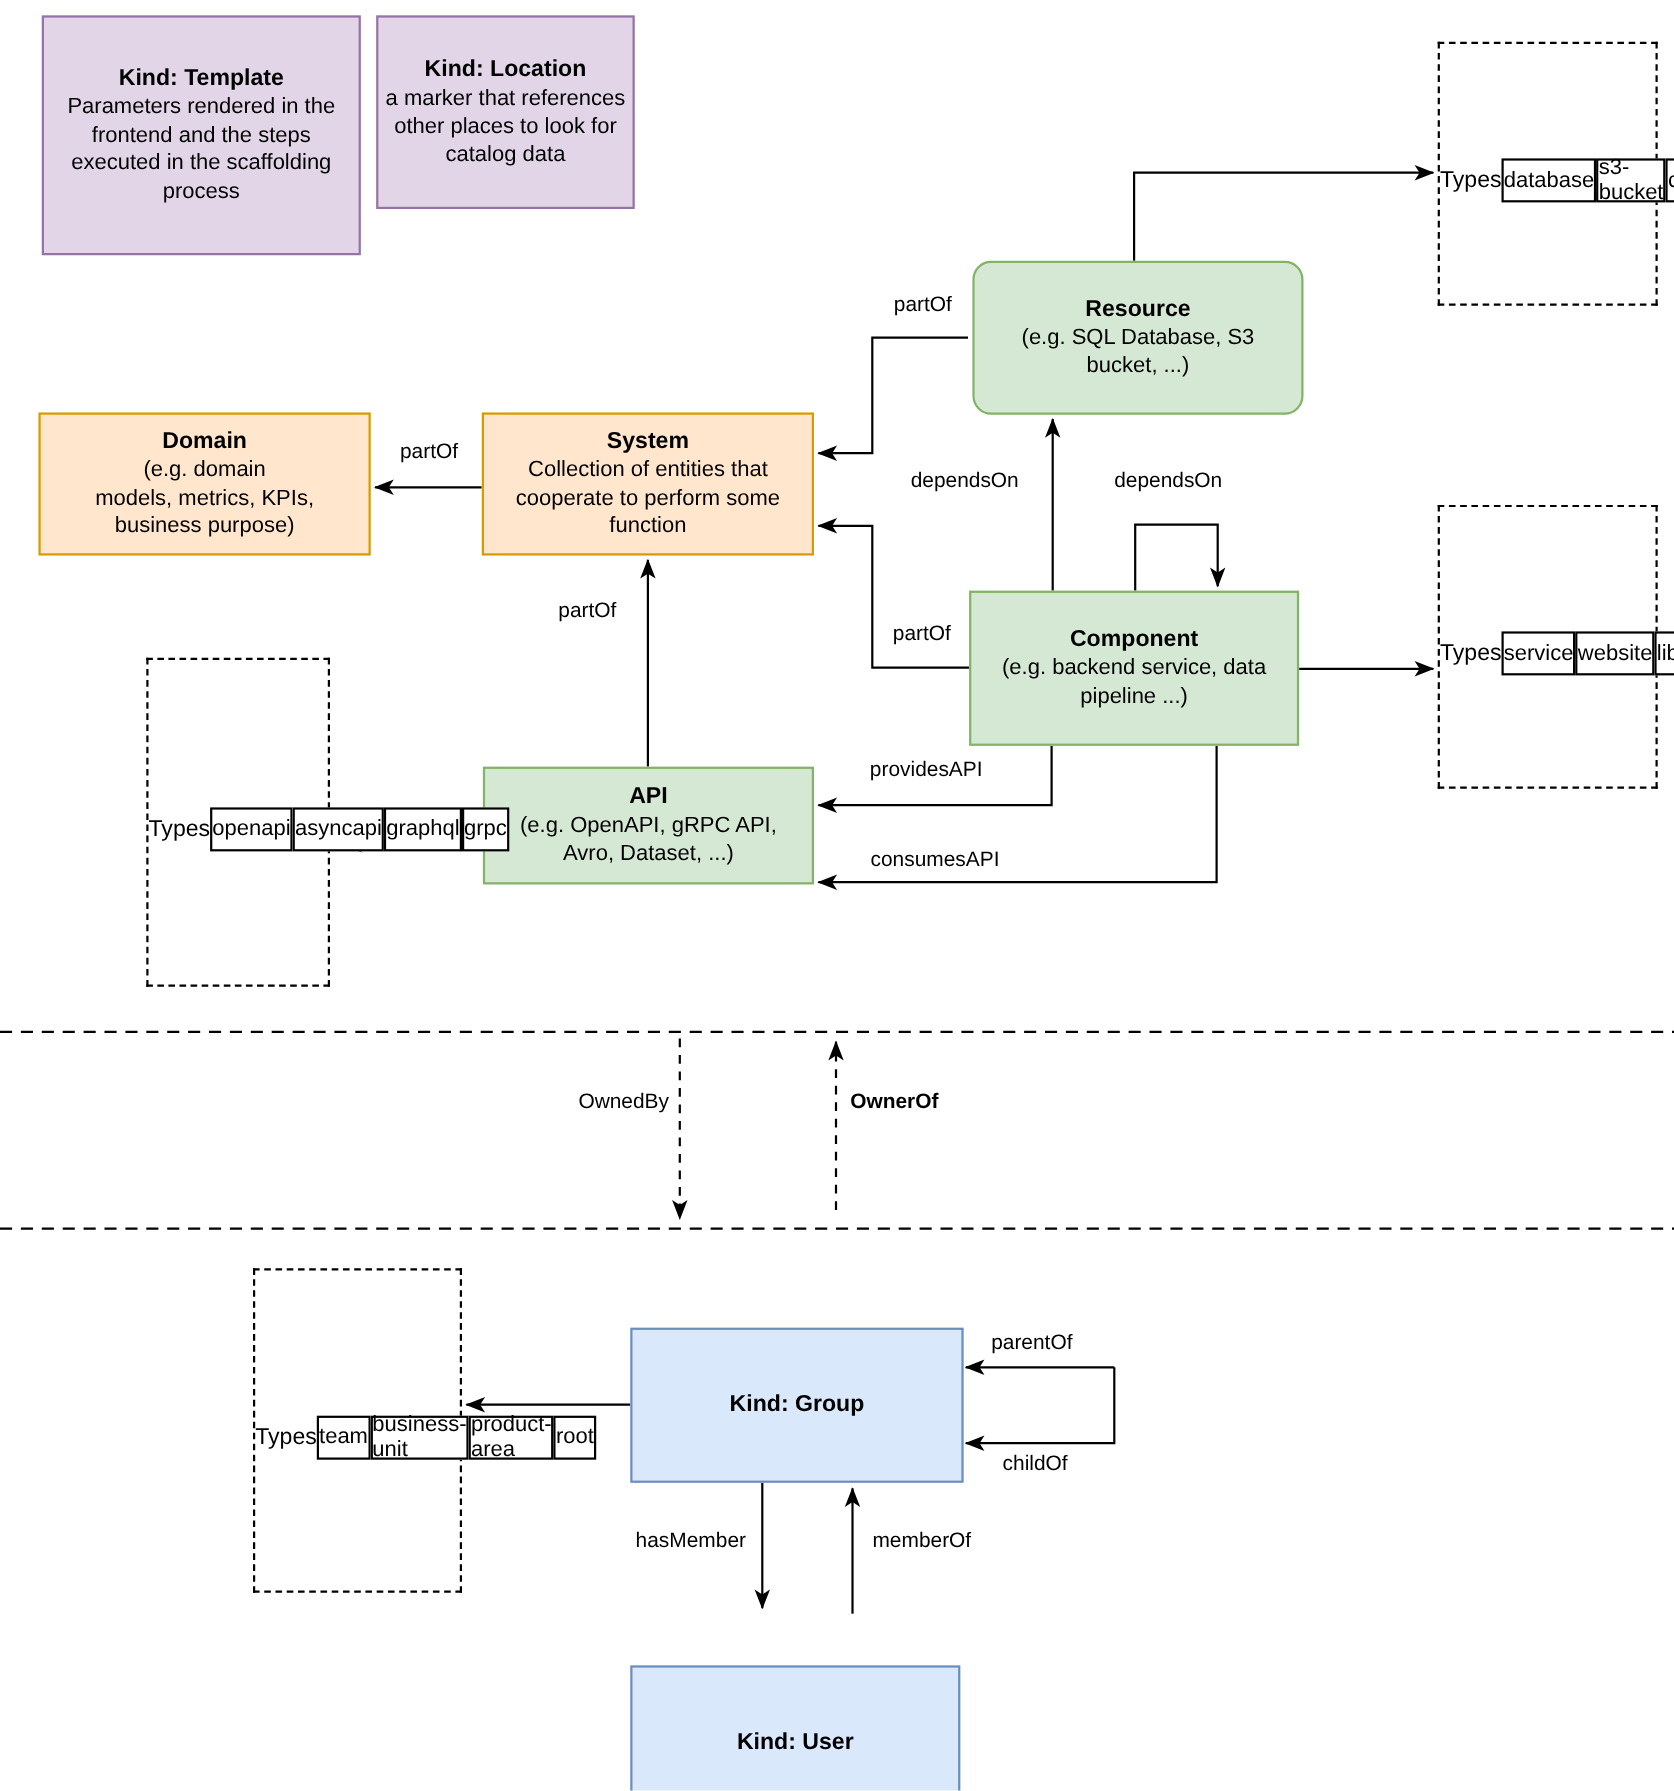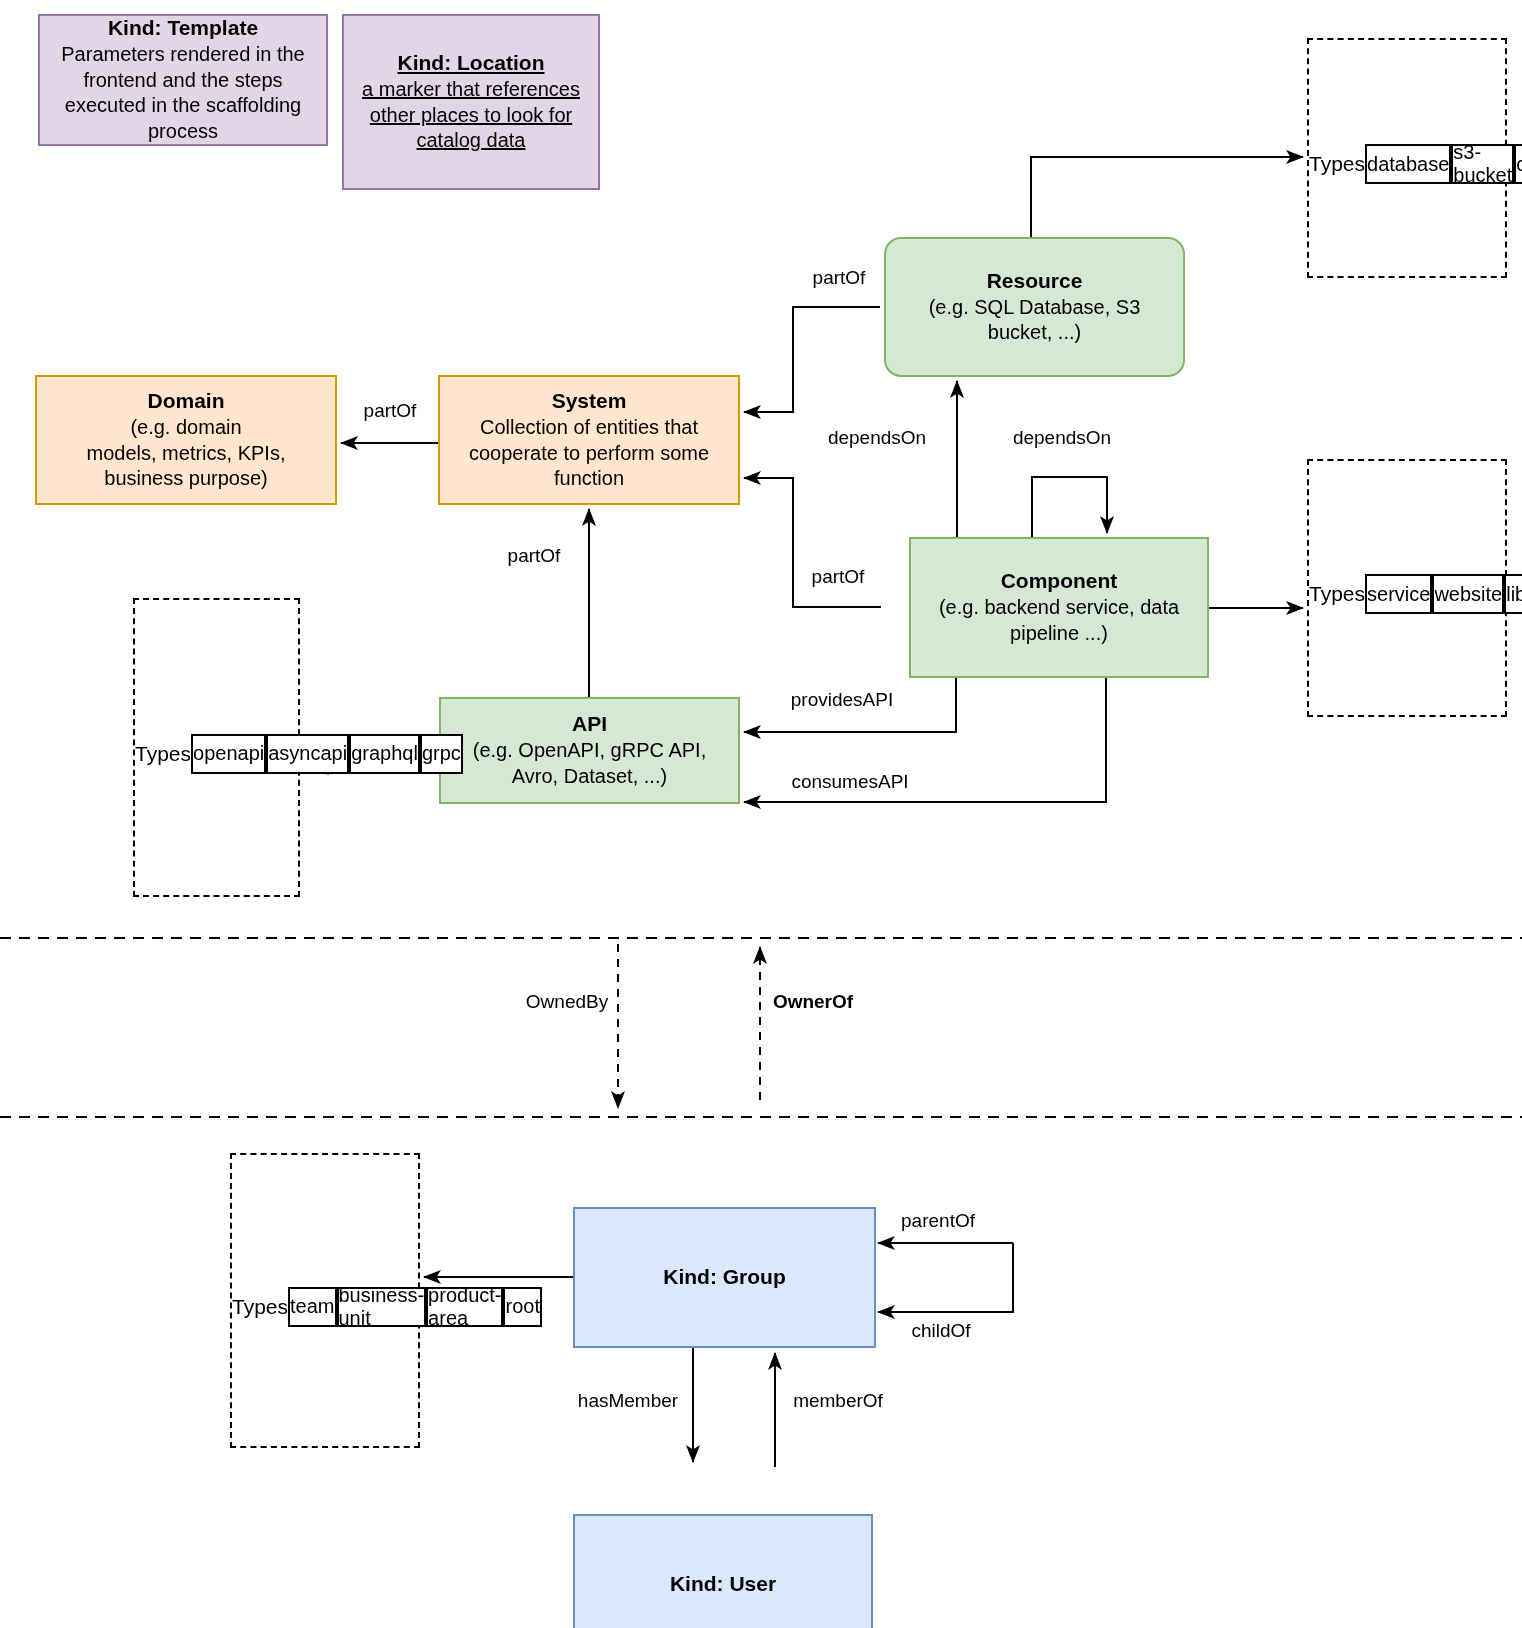--- a/index.html
+++ b/index.html
@@ -62,28 +62,28 @@
       <path d="M 1013 1243 L 1013 1312 L 878 1312" marker-end="url(#arw)"></path>
       <path d="M 693 1348 L 693 1462" marker-end="url(#arw)"></path>
       <path d="M 775 1467 L 775 1353" marker-end="url(#arw)"></path>
       <path d="M 0 938 L 1522 938" stroke-dasharray="11 8"></path>
       <path d="M 0 1117 L 1522 1117" stroke-dasharray="11 8"></path>
       <path d="M 618 944 L 618 1108" stroke-dasharray="8 7" marker-end="url(#arw)"></path>
       <path d="M 760 1100 L 760 947" stroke-dasharray="8 7" marker-end="url(#arw)"></path>
     </g>
   </svg>
 
-  <div class="node palette-purple" style="left:38px;top:14px;width:290px;height:132px;">
+  <div class="node palette-purple" style="left:38px;top:14px;width:290px;height:218px;">
     <div class="node-title">Kind: Template</div>
     <div class="node-body">Parameters rendered in the
 frontend and the steps
 executed in  the scaffolding
 process</div>
   </div>
-  <div class="node palette-purple" style="left:342px;top:14px;width:258px;height:176px;text-decoration:underline;">
+  <div class="node palette-purple" style="left:342px;top:14px;width:235px;height:176px;">
     <div class="node-title">Kind: Location</div>
     <div class="node-body">a marker that references
 other places to look for
 catalog data</div>
   </div>
 
   <div class="node palette-green" style="left:884px;top:237px;width:301px;height:140px;border-radius:17px;">
     <div class="node-title">Resource</div>
     <div class="node-body">(e.g. SQL Database, S3
 bucket, ...)</div>
@@ -93,21 +93,21 @@
     <div class="node-body">(e.g.  domain
 models, metrics, KPIs,
 business purpose)</div>
   </div>
   <div class="node palette-orange" style="left:438px;top:375px;width:302px;height:130px;">
     <div class="node-title">System</div>
     <div class="node-body">Collection of entities that
 cooperate to perform some
 function</div>
   </div>
-  <div class="node palette-green" style="left:881px;top:537px;width:300px;height:141px;margin-left:28px;">
+  <div class="node palette-green" style="left:881px;top:537px;width:300px;height:141px;">
     <div class="node-title">Component</div>
     <div class="node-body">(e.g. backend service, data
 pipeline ...)</div>
   </div>
   <div class="node palette-green" style="left:439px;top:697px;width:301px;height:107px;">
     <div class="node-title">API</div>
     <div class="node-body">(e.g. OpenAPI, gRPC API,
 Avro, Dataset, ...)</div>
   </div>
   <div class="node palette-blue" style="left:573px;top:1207px;width:303px;height:141px;">

